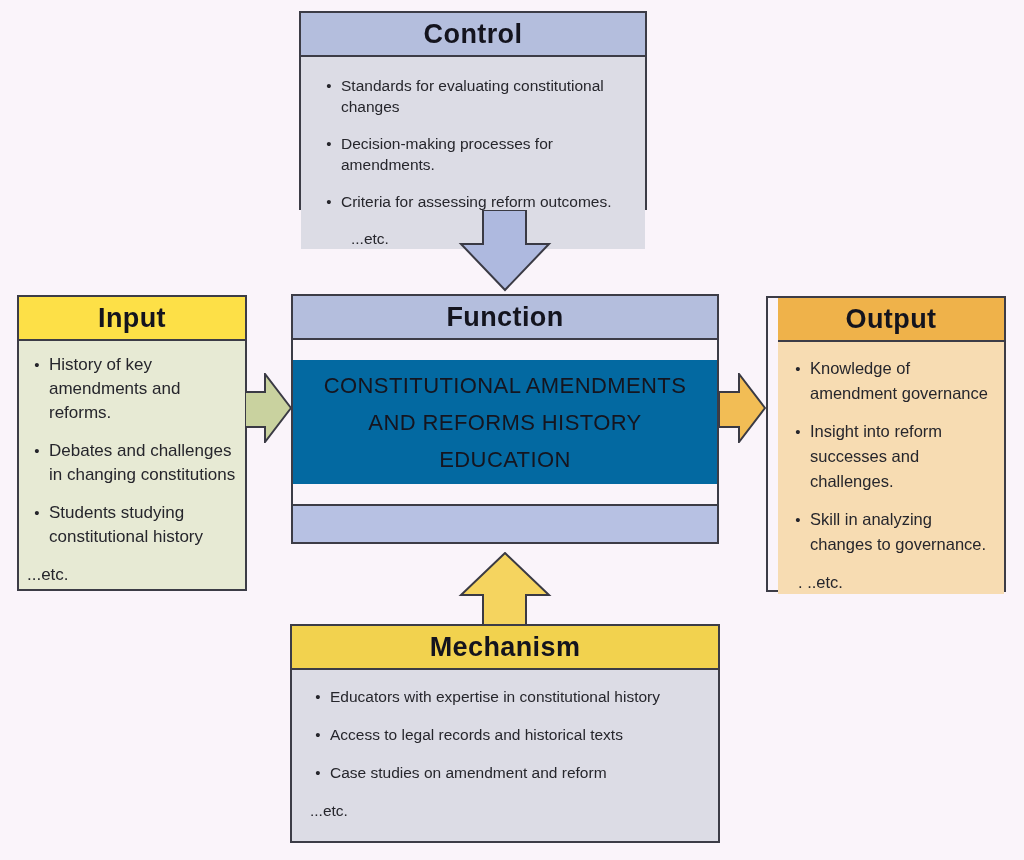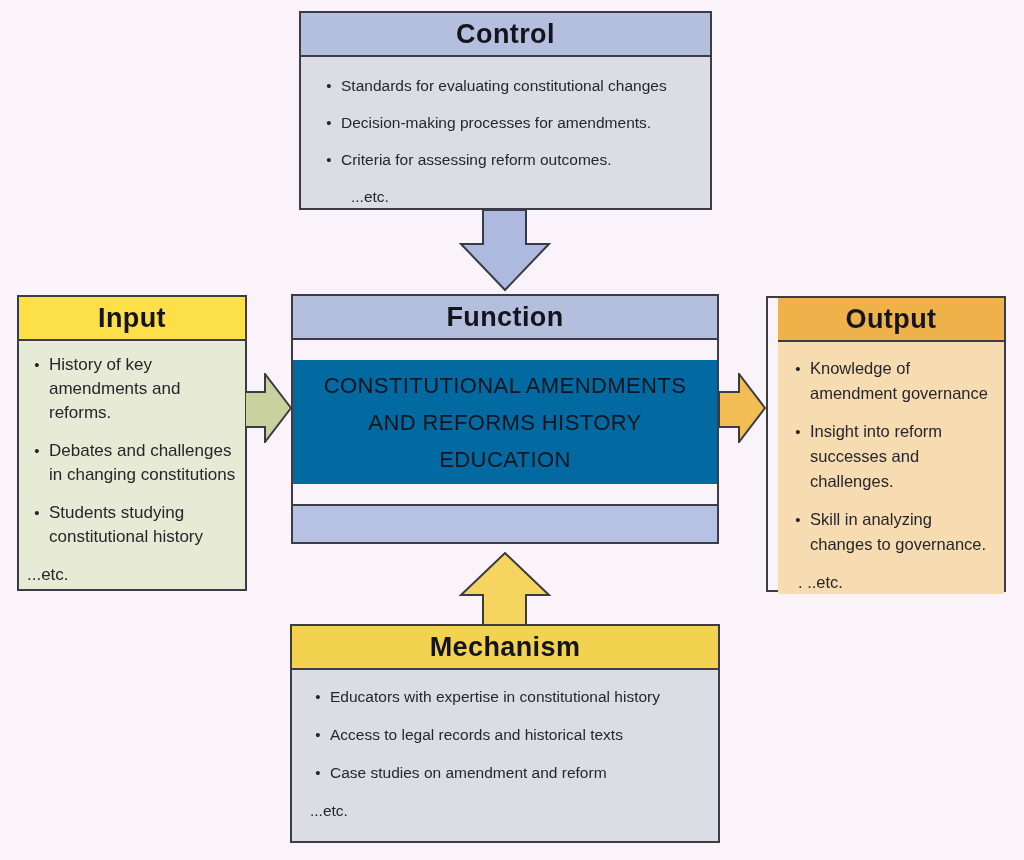--- a/index.html
+++ b/index.html
@@ -28,21 +28,21 @@
   }
   .box-title {
     font-size: 27px;
     font-weight: 700;
     letter-spacing: 0.4px;
     color: #14141e;
   }
   .box-body { flex: 1 1 auto; color: #26262c; }
 
   
-  #control-box   { left: 299px; top: 11px;  width: 413px; height: 199px; }
+  #control-box   { left: 299px; top: 11px;  width: 348px; height: 199px; }
   #input-box     { left: 17px;  top: 295px; width: 230px; height: 296px; }
   #function-box  { left: 291px; top: 294px; width: 428px; height: 250px; gap: 20px; }
   #output-box    { left: 766px; top: 296px; width: 240px; height: 296px; padding-left: 10px; }
   #mechanism-box { left: 290px; top: 624px; width: 430px; height: 219px; }
 
   
   .li { display: flex; align-items: flex-start; }
   .dot { flex: 0 0 24px; text-align: center; font-size: 15px; line-height: inherit; }
   .txt { flex: 1 1 auto; white-space: pre-line; }
 

